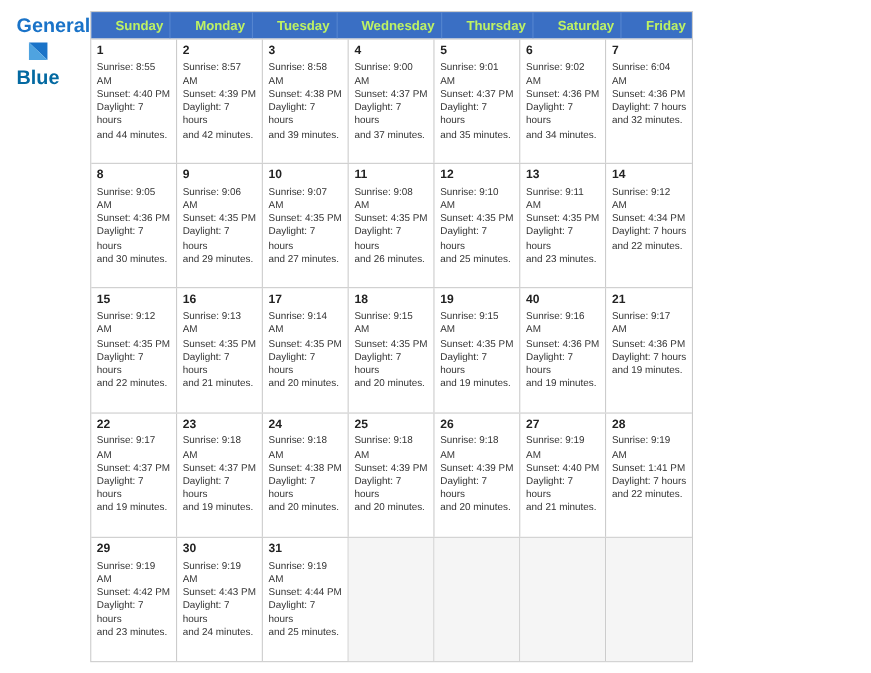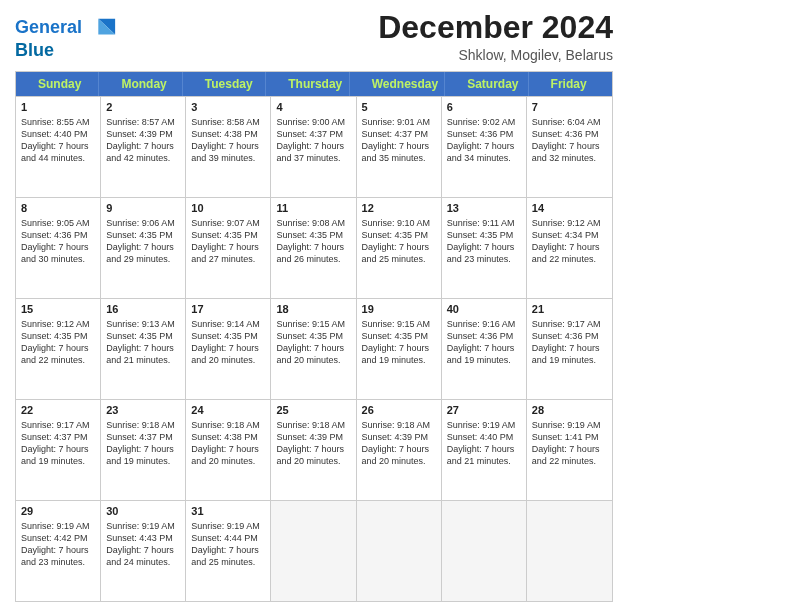--- a/index.html
+++ b/index.html
@@ -8,21 +8,21 @@
       background: #fff;
       width: 792px;
       height: 612px;
       overflow: hidden;
     }
     .page {
       width: 628px;
       height: 612px;
       padding: 10px 15px 10px 15px;
       display: flex;
-      flex-direction: column;
+      flex-direction: row;
     }
     .header {
       display: flex;
       justify-content: space-between;
       align-items: flex-start;
       margin-bottom: 8px;
     }
     .logo {
       display: flex;
       align-items: center;
@@ -116,33 +116,29 @@
             <span style="color:#1a73c8;">General</span>
             <svg class="logo-icon" viewBox="0 0 30 30" width="22" height="22" style="display:inline-block;vertical-align:middle;">
               <polygon points="10,5 28,5 28,22" fill="#1a73c8"></polygon>
               <polygon points="10,5 28,22 10,22" fill="#4fa3e0"></polygon>
             </svg>
           </div>
         </div>
         <div style="font-size:18px;font-weight:bold;color:#0369a1;margin-top:-2px;">Blue</div>
       </div>
     </div>
-    <div class="title-block">
-      <div class="main-title">December 2024</div>
-      <div class="subtitle">Shklow, Mogilev, Belarus</div>
-    </div>
   </div>
 
   <div class="calendar">
     <div class="cal-header">
     <div class="cal-header-cell">Sunday</div>
         <div class="cal-header-cell">Monday</div>
         <div class="cal-header-cell">Tuesday</div>
+        <div class="cal-header-cell">Wednesday</div>
         <div class="cal-header-cell">Thursday</div>
-        <div class="cal-header-cell">Wednesday</div>
         <div class="cal-header-cell">Saturday</div>
         <div class="cal-header-cell">Friday</div>
       </div>
     <div class="cal-body">
     <div class="cal-row">
           <div class="cal-cell">
             <div class="day-num">1</div>
             <div class="cell-text">Sunrise: 8:55 AM</div>
             <div class="cell-text">Sunset: 4:40 PM</div>
             <div class="cell-text">Daylight: 7 hours</div>

